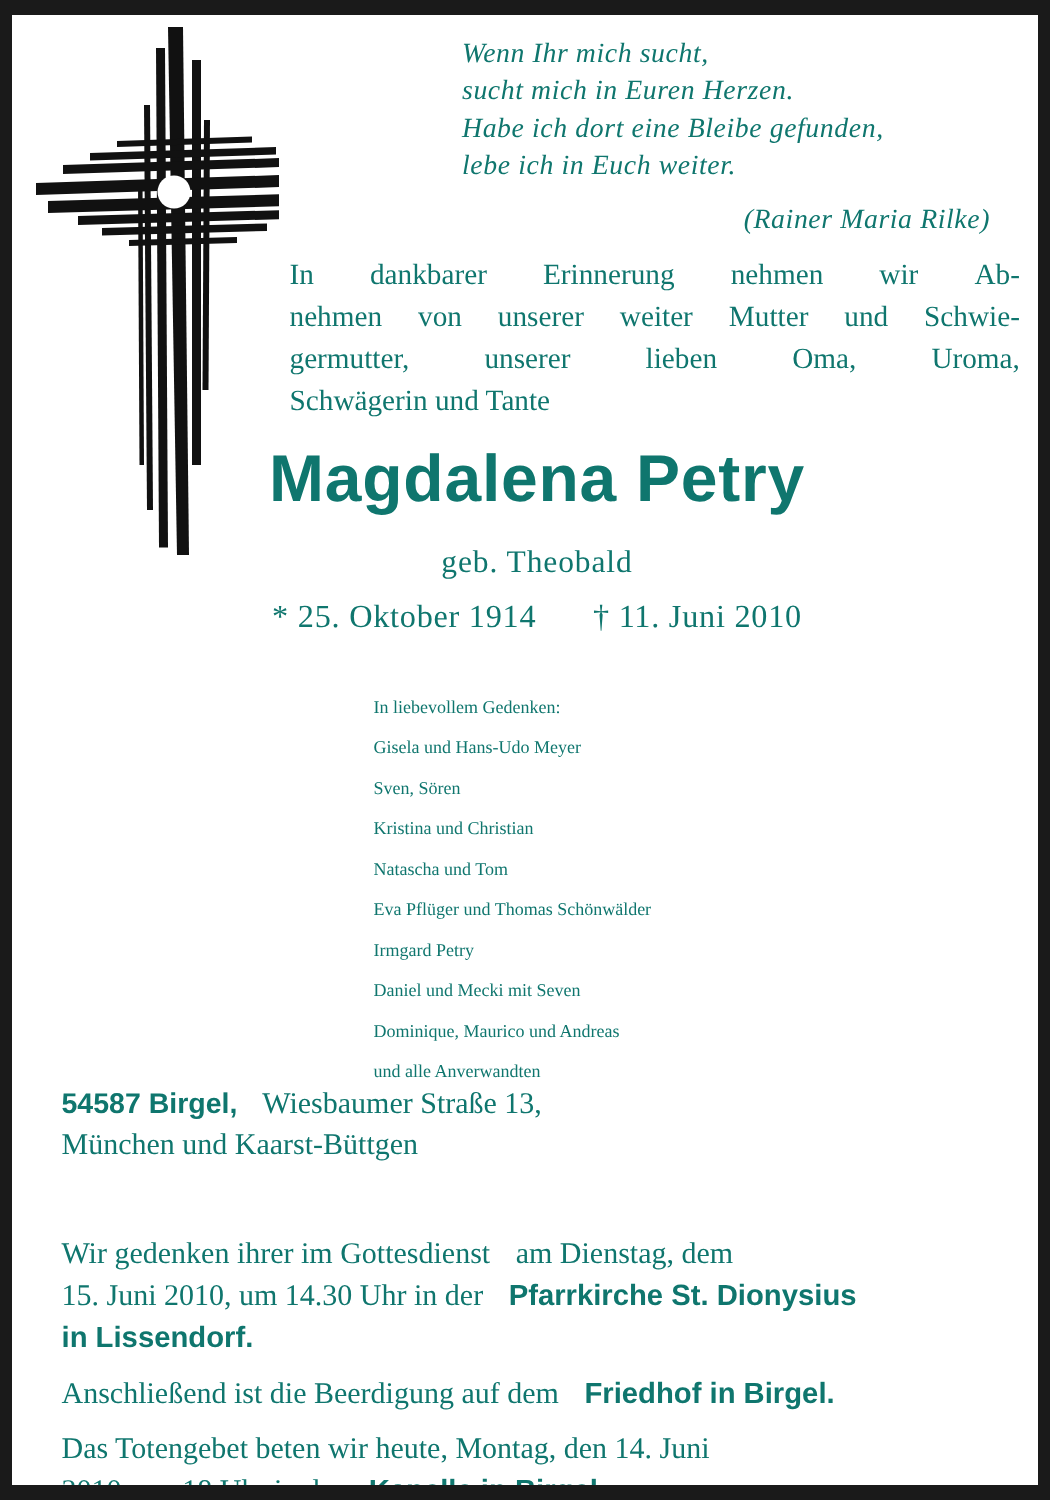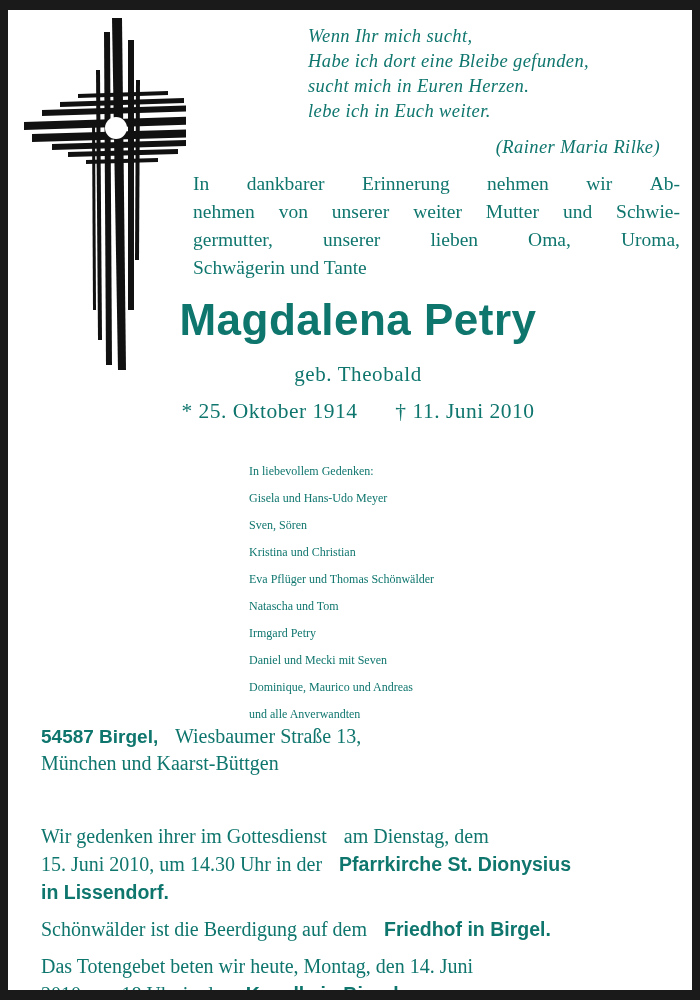--- a/index.html
+++ b/index.html
@@ -177,22 +177,22 @@
           <polygon points="60,142 170,139 170,144 60,147"></polygon>
           <polygon points="70,84 160,81 160,85 70,88"></polygon>
           <polygon points="78,150 150,148 150,152 78,154"></polygon>
         </g>
         <circle cx="108" cy="118" r="11" fill="#ffffff"></circle>
       </svg>
     </div>
 
     <div class="poem">
       <div class="line">Wenn  Ihr  mich  sucht,</div>
+      <div class="line">sucht   mich   in  Euren  Herzen.</div>
       <div class="line">Habe  ich  dort  eine  Bleibe  gefunden,</div>
-      <div class="line">sucht   mich   in  Euren  Herzen.</div>
       <div class="line">lebe  ich  in  Euch  weiter.</div>
       <div class="author">(Rainer  Maria  Rilke)</div>
     </div>
 
     <div class="intro">
       <div class="jline">
         <span>In</span>
         <span>dankbarer</span>
         <span>Erinnerung</span>
         <span>nehmen</span>
@@ -224,22 +224,22 @@
       <span>* 25. Oktober 1914</span>
       <span class="gap"></span>
       <span>† 11. Juni 2010</span>
     </div>
 
     <div class="mourners">
       <span class="m">In liebevollem Gedenken:</span>
       <span class="m">Gisela und Hans-Udo Meyer</span>
       <span class="m">Sven, Sören</span>
       <span class="m">Kristina und Christian</span>
+      <span class="m">Natascha und Tom</span>
       <span class="m">Eva Pflüger und Thomas  Schönwälder</span>
-      <span class="m">Natascha und Tom</span>
       <span class="m">Irmgard Petry</span>
       <span class="m">Daniel und Mecki mit Seven</span>
       <span class="m">Dominique, Maurico und Andreas</span>
       <span class="m">und alle Anverwandten</span>
     </div>
 
     <div class="address">
       <span style="font-weight:bold;font-family:'Liberation Sans',sans-serif;font-size:19px;">54587  Birgel,</span>
       <span class="sp"></span>
       <span>Wiesbaumer Straße 13,</span>
@@ -254,21 +254,21 @@
       </span>
       <span class="srow">
         <span>15. Juni 2010, um  14.30 Uhr in der</span>
         <span class="sp"></span>
         <b>Pfarrkirche St. Dionysius</b>
       </span>
       <span class="srow">
         <b>in Lissendorf.</b>
       </span>
       <span class="srow block2">
-        <span>Schönwälder ist die Beerdigung auf dem</span>
+        <span>Anschließend ist die Beerdigung auf dem</span>
         <span class="sp"></span>
         <b>Friedhof in Birgel.</b>
       </span>
       <span class="srow block3">
         <span>Das  Totengebet beten wir heute, Montag,  den  14. Juni</span>
       </span>
       <span class="srow">
         <span>2010, um  18 Uhr in der</span>
         <span class="sp"></span>
         <b>Kapelle in Birgel.</b>

